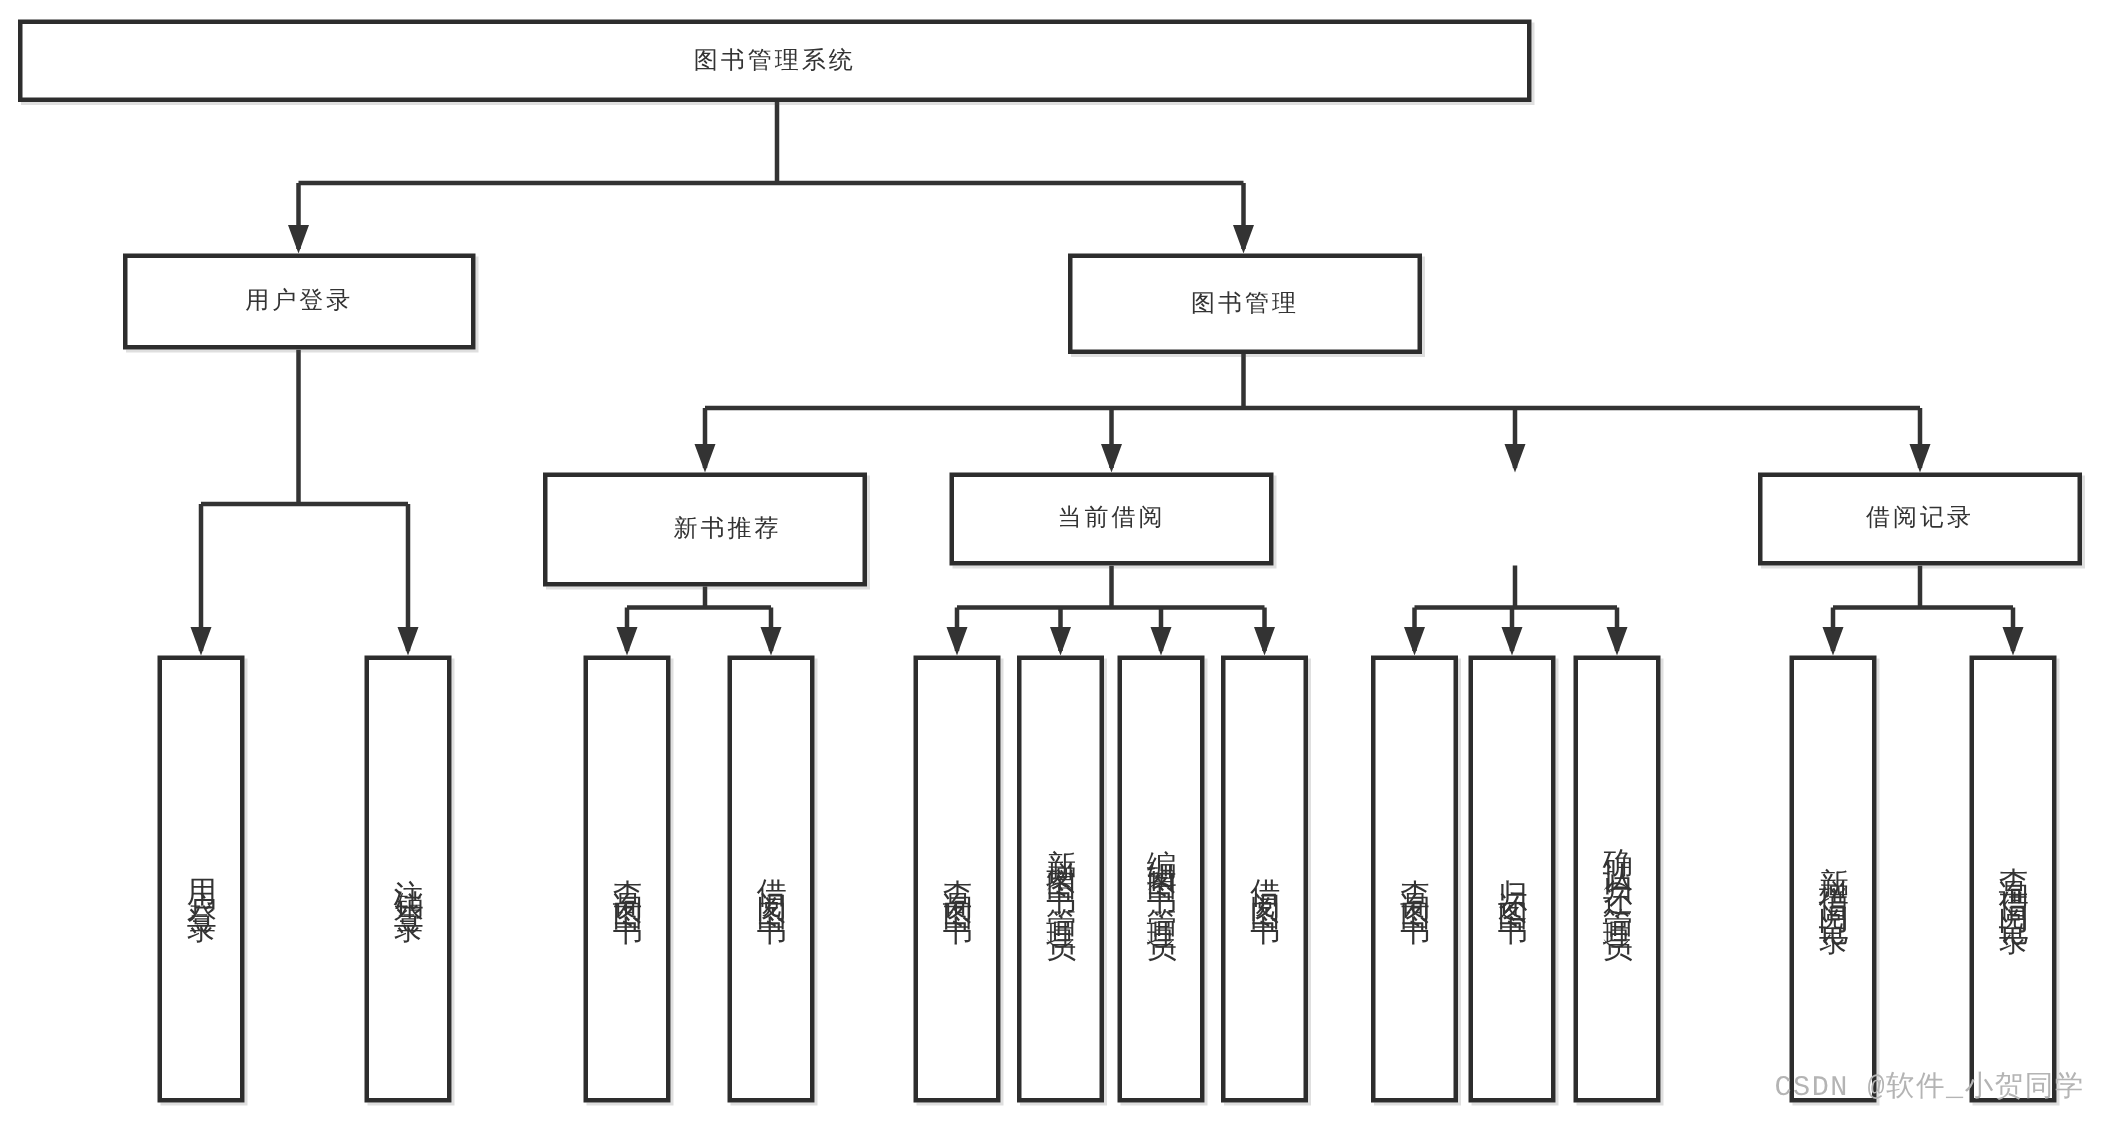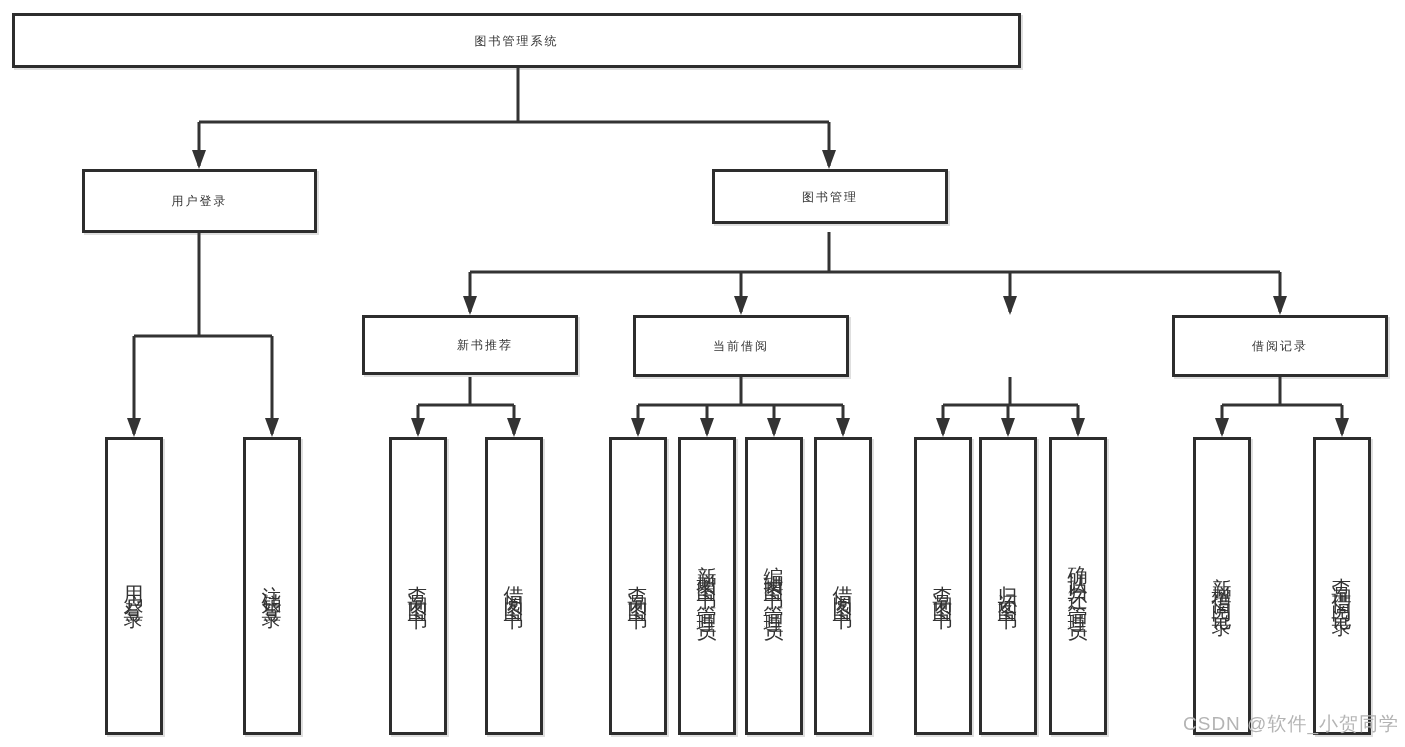--- a/index.html
+++ b/index.html
@@ -32,39 +32,40 @@
     border:3px solid var(--color-border,#2d2d2d);
     color:var(--color-text,#333333);
     display:flex;
     align-items:center;
     justify-content:center;
     text-align:center;
     box-shadow:2px 2px 0 rgba(80,80,80,0.18);
     z-index:1;
   }
   .hbox{
-    font-size:12px;
+    font-size:16px;
     letter-spacing:2px;
     line-height:1;
   }
   .vbox{
     writing-mode:vertical-rl;
     text-orientation:mixed;
     font-size:20px;
     letter-spacing:8px;
     line-height:1;
   }
   .watermark{
     position:absolute;
     left:1183px;top:711px;
     font-size:19px;
     letter-spacing:1px;
     color:var(--color-watermark,#b4b4b4);
     z-index:5;
     white-space:nowrap;
+    font-family:Liberation Mono, monospace;
   }
 </style>
 </head>
 <body>
 
 <div class="stage">
 
   <svg class="wires" width="1405" height="747" viewBox="0 0 1405 747" aria-hidden="true">
     <path class="shaft" d="
       M518 68 V122
@@ -102,25 +103,25 @@
       M1335 418 L1349 418 L1342 437 Z"></path>
   </svg>
 
   <div class="box hbox" style="left:12px;top:13px;width:1009px;height:55px;">
     <span>图书管理系统</span>
   </div>
 
   <div class="box hbox" style="left:82px;top:169px;width:235px;height:64px;">
     <span>用户登录</span>
   </div>
-  <div class="box hbox" style="left:712px;top:169px;width:236px;height:55px;">
+  <div class="box hbox" style="left:712px;top:169px;width:236px;height:67px;">
     <span>图书管理</span>
   </div>
 
-  <div class="box hbox" style="left:362px;top:315px;width:216px;height:60px;padding-left:30px;">
+  <div class="box hbox" style="left:362px;top:315px;width:216px;height:76px;padding-left:30px;">
     <span>新书推荐</span>
   </div>
   <div class="box hbox" style="left:633px;top:315px;width:216px;height:62px;">
     <span>当前借阅</span>
   </div>
   <div class="box hbox" style="left:1172px;top:315px;width:216px;height:62px;">
     <span>借阅记录</span>
   </div>
 
   <div class="box vbox" style="left:105px;top:437px;width:58px;height:298px;">

